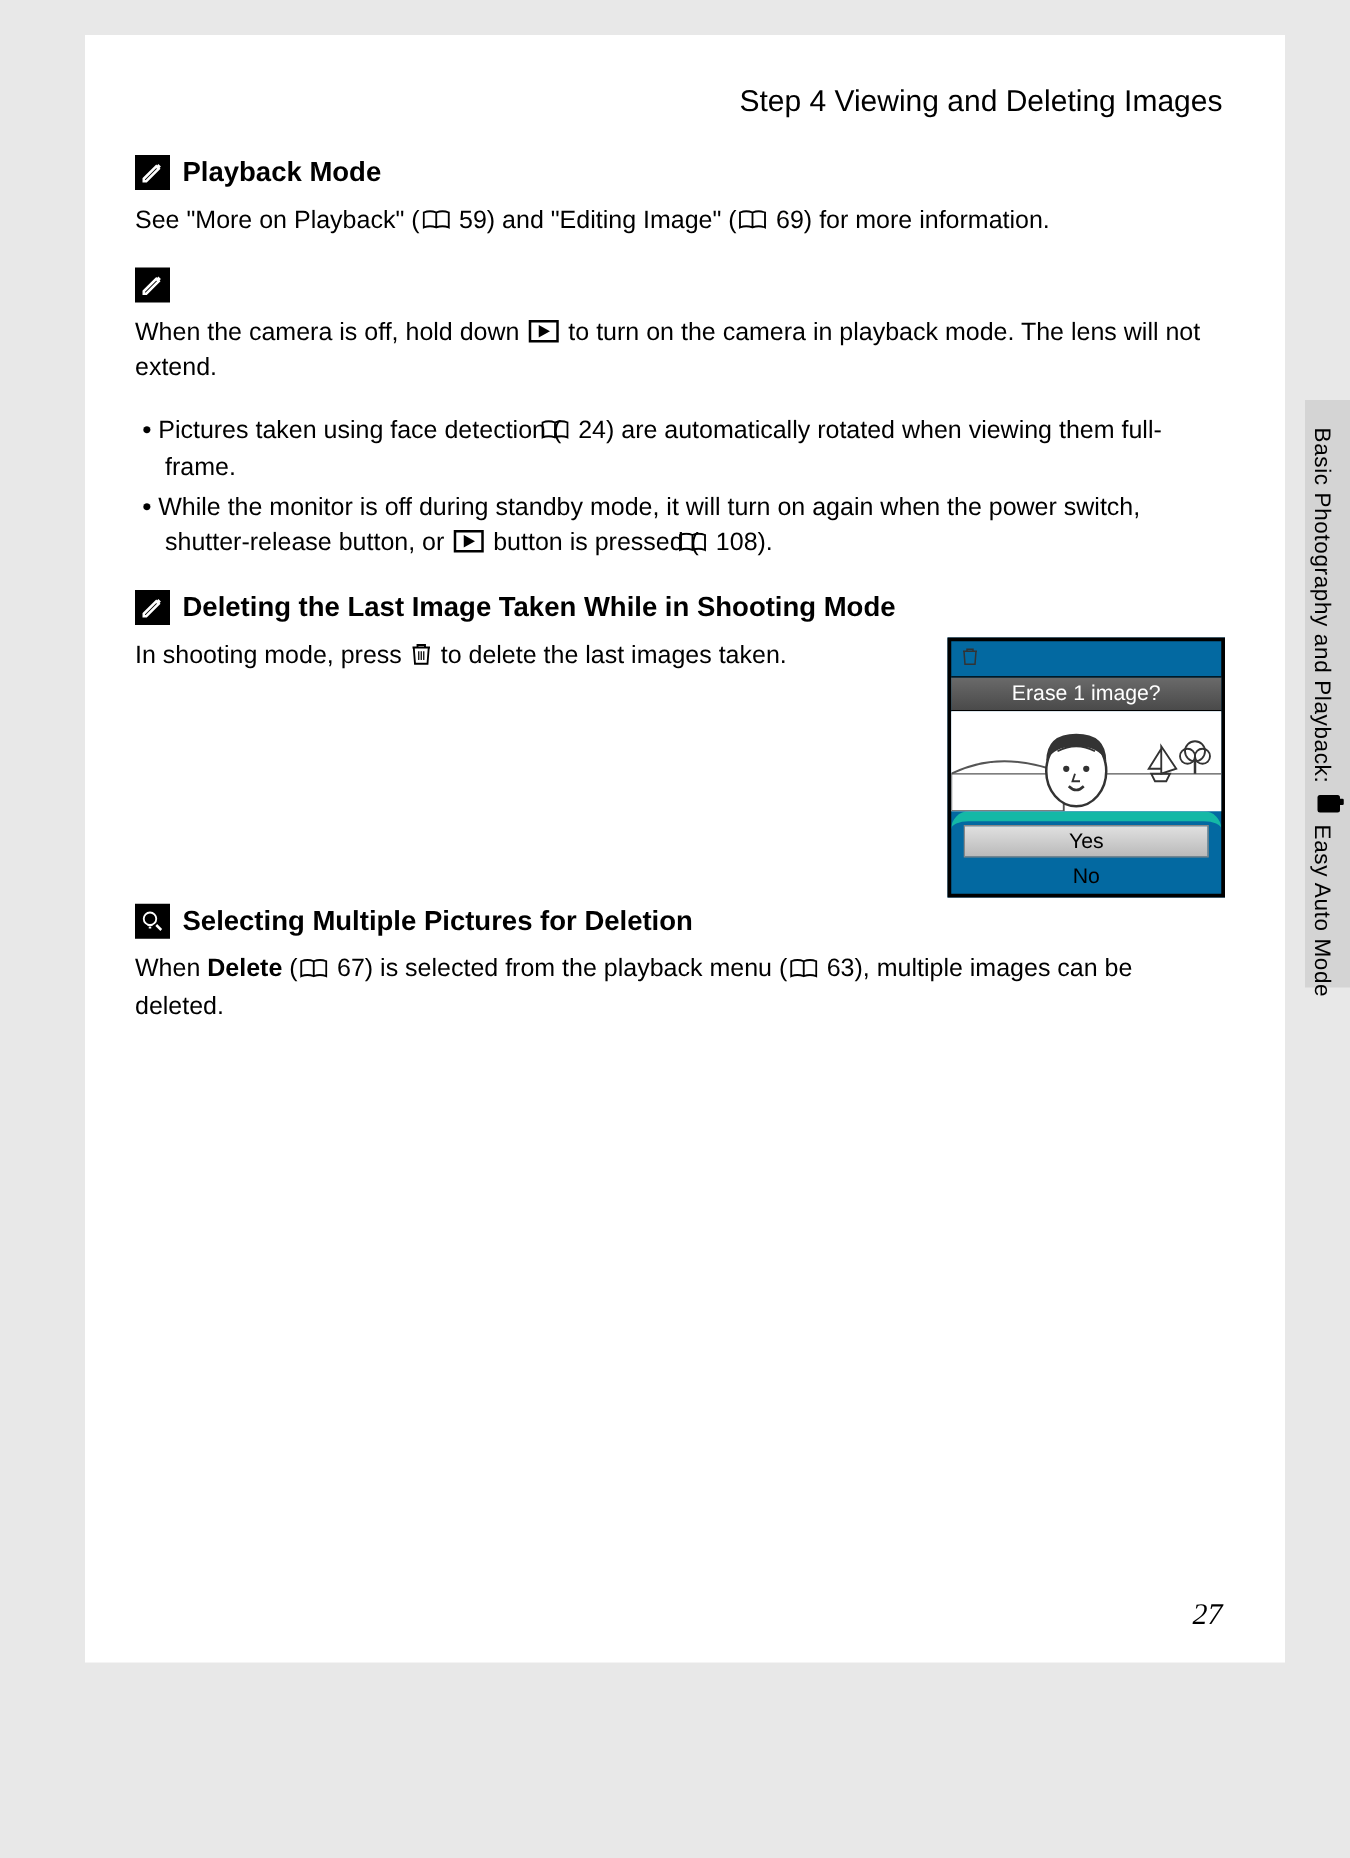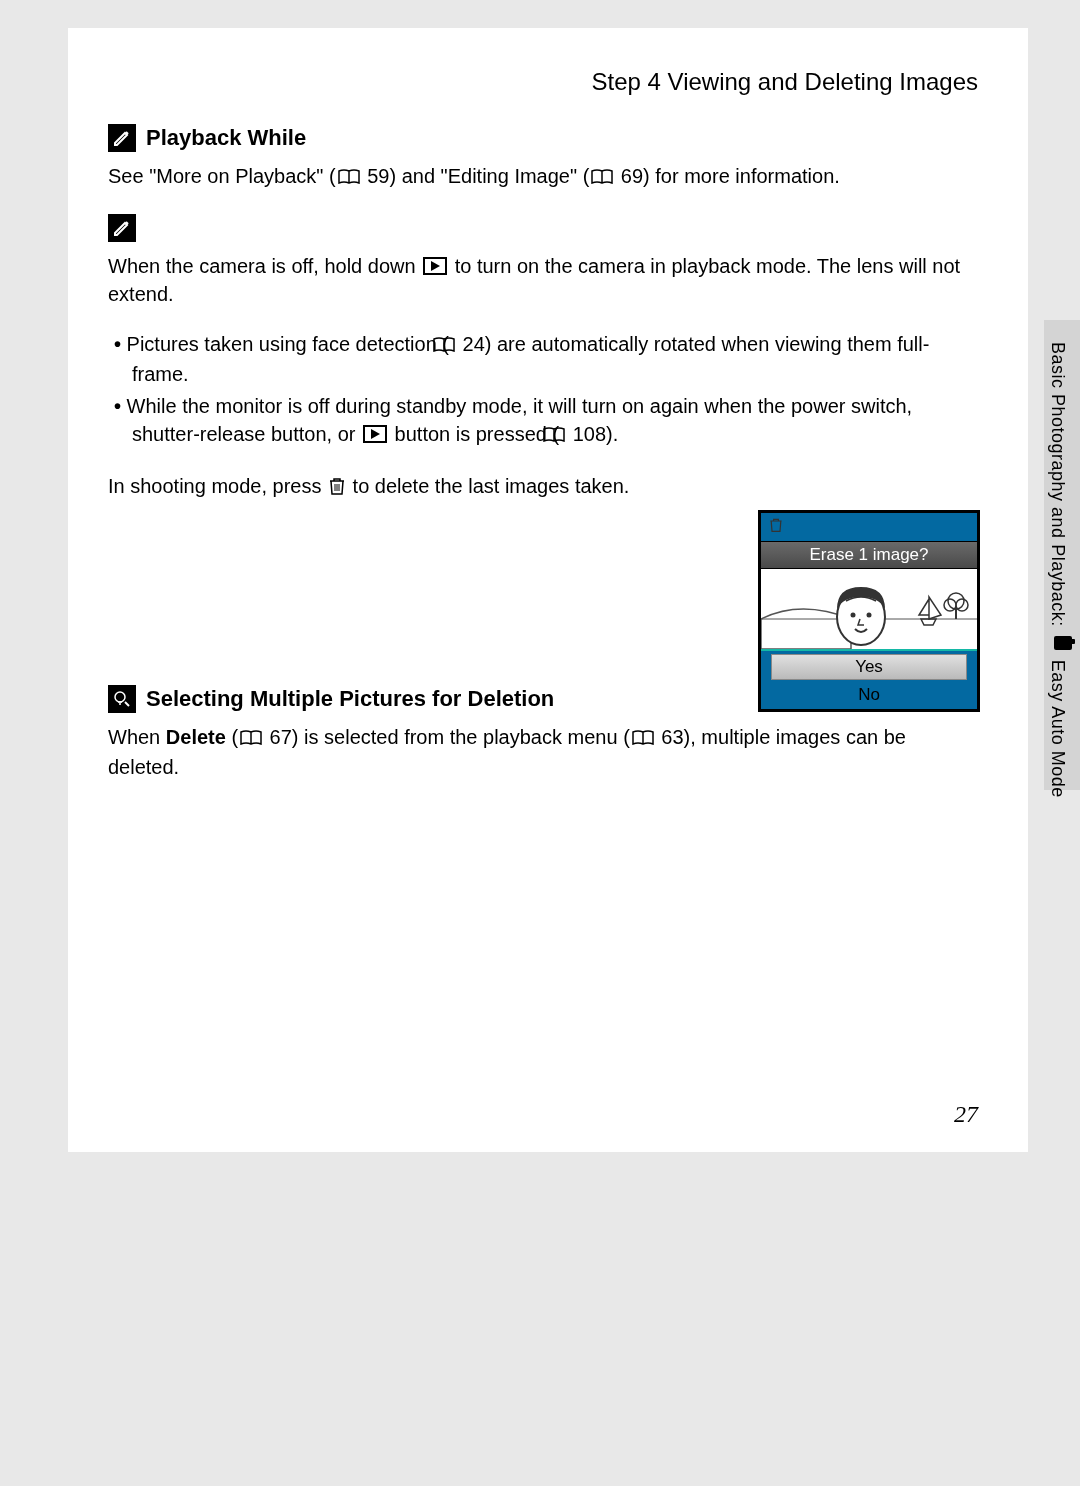--- a/index.html
+++ b/index.html
@@ -9,21 +9,21 @@
     background: #e8e8e8;
     font-family: "Helvetica Neue", Arial, sans-serif;
     color: #000;
     position: relative;
   }
   .page {
     position: absolute;
     top: 28px;
     left: 68px;
     width: 960px;
-    height: 1124px;
+    height: 1302px;
     background: #ffffff;
     padding: 40px 50px 30px 40px;
   }
   .step-title {
     text-align: right;
     font-size: 24px;
     font-weight: 500;
     margin-bottom: 28px;
     padding-right: 0px;
   }
@@ -125,21 +125,22 @@
     border-top: 1px solid #000;
     border-bottom: 1px solid #000;
   }
   .cs-illustration {
     height: 80px;
     position: relative;
     overflow: hidden;
     background: #fff;
   }
   .cs-options {
-    border-top: 2px solid #14b8a6;
+    border-top: 8px solid #14b8a6;
+    border-radius: 14px;
   }
   .cs-opt {
     text-align: center;
     font-size: 17px;
     padding: 2px 0;
   }
   .cs-opt.yes {
     background: linear-gradient(#e0e0e0,#bababa);
     border: 1px solid #888;
     margin: 3px 10px;
@@ -197,21 +198,21 @@
   <div class="step-title">Step 4 Viewing and Deleting Images</div>
 
   <div class="section">
     <div class="section-header">
       <span class="icon-box">
         <svg width="20" height="20" viewBox="0 0 20 20">
             <path d="M3 15 L13 5 L15 7 L5 17 L3 17 Z" fill="none" stroke="#fff" stroke-width="2"></path>
             <path d="M14 4 L16 6" stroke="#fff" stroke-width="2"></path>
           </svg>
       </span>
-      <span class="section-title">Playback While</span>
+      <span class="section-title">Playback Mode</span>
     </div>
     <p class="body-text">
       <span>See "More on Playback" (</span><span class="book-icon"><svg width="22" height="16" viewBox="0 0 22 16">
             <path d="M1 2 Q6 0 11 2 Q16 0 21 2 L21 14 Q16 12 11 14 Q6 12 1 14 Z M11 2 L11 14" fill="none" stroke="#000" stroke-width="1.5"></path>
           </svg></span><span> 59) and "Editing Image" (</span><span class="book-icon"><svg width="22" height="16" viewBox="0 0 22 16">
             <path d="M1 2 Q6 0 11 2 Q16 0 21 2 L21 14 Q16 12 11 14 Q6 12 1 14 Z M11 2 L11 14" fill="none" stroke="#000" stroke-width="1.5"></path>
           </svg></span><span> 69) for more information.</span>
     </p>
   </div>
 
@@ -238,20 +239,29 @@
       </li>
       <li>
         <span>While the monitor is off during standby mode, it will turn on again when the power switch, shutter-release button, or </span><span class="play-rect"></span><span> button is pressed (</span><span class="book-icon"><svg width="22" height="16" viewBox="0 0 22 16">
               <path d="M1 2 Q6 0 11 2 Q16 0 21 2 L21 14 Q16 12 11 14 Q6 12 1 14 Z M11 2 L11 14" fill="none" stroke="#000" stroke-width="1.5"></path>
             </svg></span><span> 108).</span>
       </li>
     </ul>
   </div>
 
   <div class="section">
+    <div class="section-header">
+      <span class="icon-box">
+        <svg width="20" height="20" viewBox="0 0 20 20">
+            <path d="M3 15 L13 5 L15 7 L5 17 L3 17 Z" fill="none" stroke="#fff" stroke-width="2"></path>
+            <path d="M14 4 L16 6" stroke="#fff" stroke-width="2"></path>
+          </svg>
+      </span>
+      <span class="section-title">Deleting the Last Image Taken While in Shooting Mode</span>
+    </div>
     <p class="body-text" style="padding-right:240px;">
       <span>In shooting mode, press </span><span class="trash-icon"><svg width="16" height="20" viewBox="0 0 16 20">
             <path d="M2 5 L14 5 L13 18 L3 18 Z M5 5 L5 3 L11 3 L11 5 M1 5 L15 5" fill="none" stroke="#000" stroke-width="1.5"></path>
             <path d="M6 8 L6 15 M8 8 L8 15 M10 8 L10 15" stroke="#000" stroke-width="1"></path>
           </svg></span><span> to delete the last images taken.</span>
     </p>
   </div>
 
   <div style="height:160px;"></div>
 

